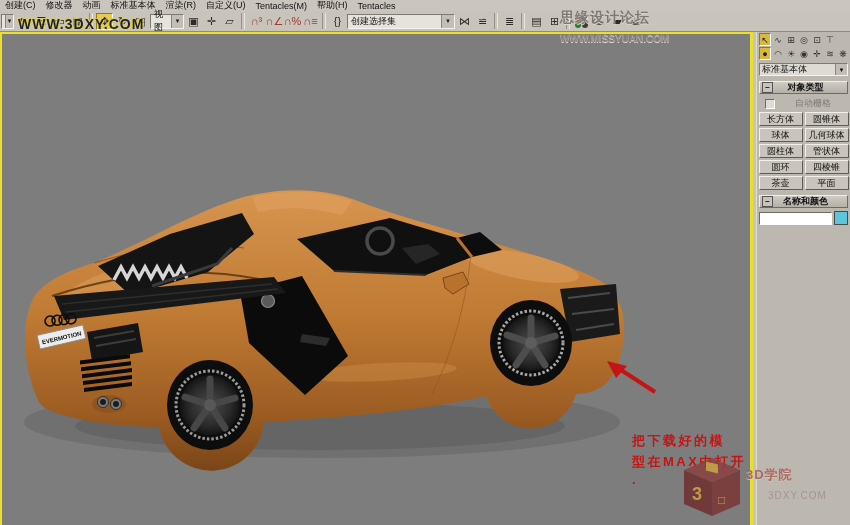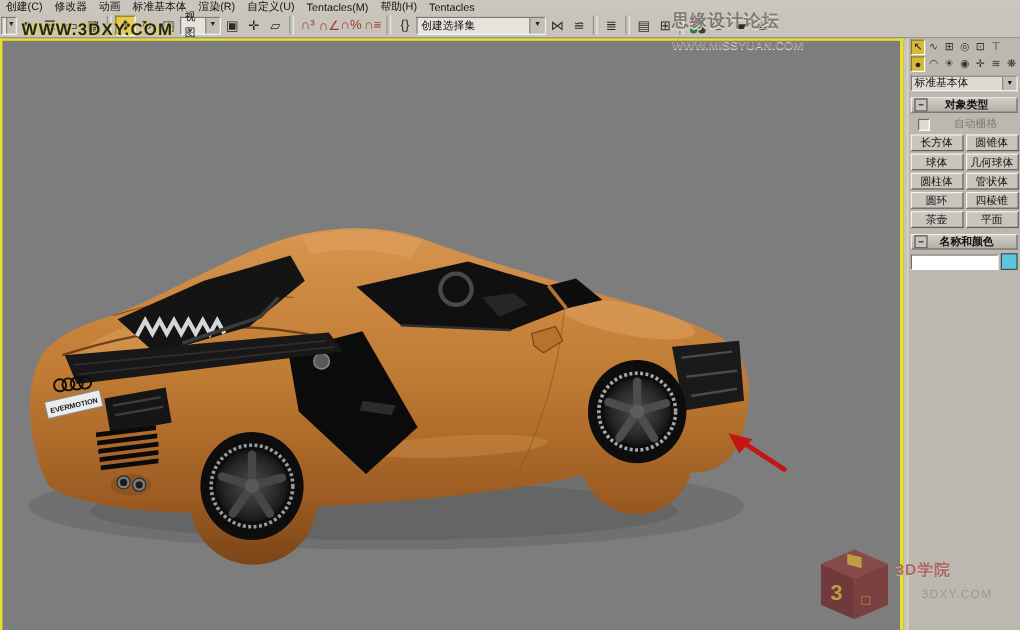--- a/index.html
+++ b/index.html
@@ -264,20 +264,25 @@
         </g>
         <circle cx="529" cy="309" r="6" fill="#5d5d5d"></circle>
       </g>
 
       <g>
         <line x1="653" y1="358" x2="616" y2="334" stroke="#c41414" stroke-width="4"></line>
         <polygon points="605,327 625,332 614,344" fill="#c41414"></polygon>
       </g>
     </svg>
 
+    <div id="anno">
+      <div>把下载好的模</div>
+      <div>型在MAX中打开</div>
+      <div class="dot">.</div>
+    </div>
   </div>
 
   <div id="cpanel">
     <div id="cp-tabs">
         <span class="cp-ic active">↖</span>
         <span class="cp-ic">∿</span>
         <span class="cp-ic">⊞</span>
         <span class="cp-ic">◎</span>
         <span class="cp-ic">⊡</span>
         <span class="cp-ic">⊤</span>

